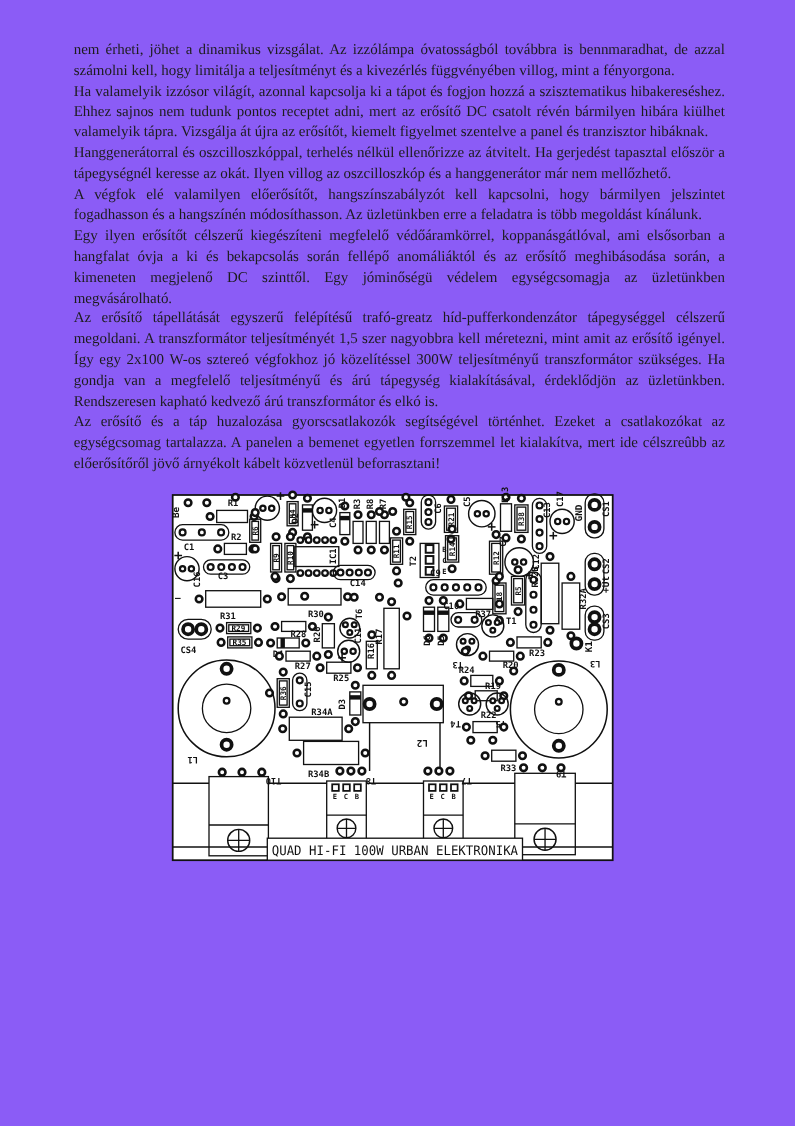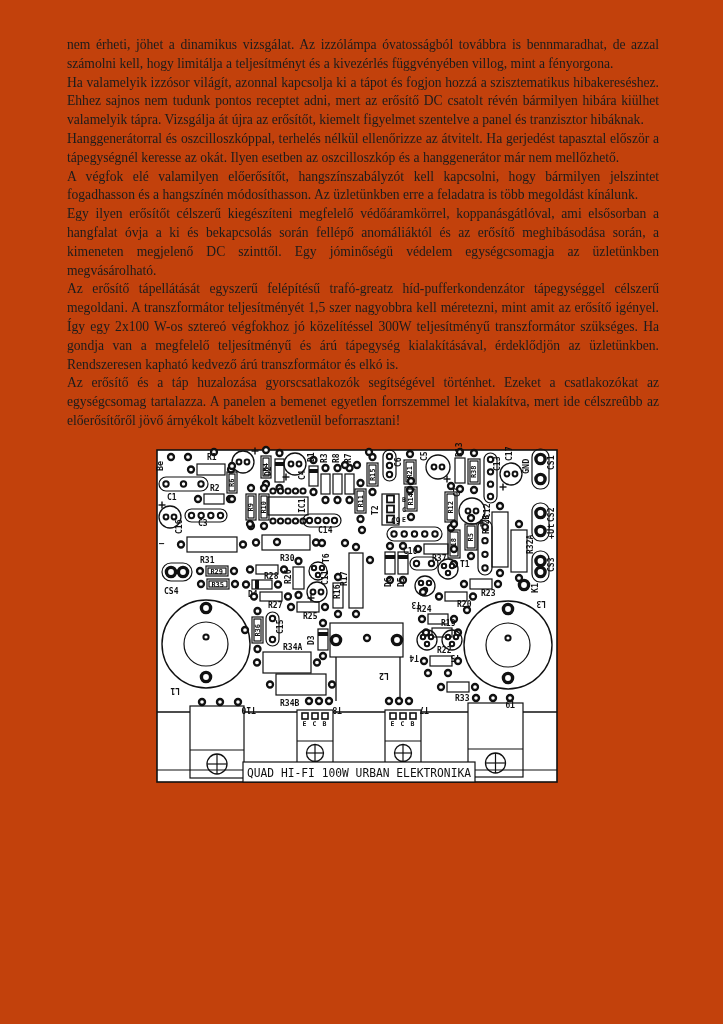--- a/index.html
+++ b/index.html
@@ -1,33 +1,33 @@
 <!DOCTYPE html>
 <html><head>
 <meta charset="utf-8">
 <style>
   html,body{margin:0;padding:0;}
   body{width:723px;height:1024px;position:relative;background:#fbfbf9;overflow:hidden;}
-  .page{position:absolute;inset:0;background:#c2410c;}
+  .page{position:absolute;inset:0;background:#8b5cf6;}
   .text-block{
     position:absolute;left:67px;top:36px;width:592px;
     font-family:"Liberation Serif",serif;font-size:13.6px;line-height:18.8px;
     color:#1c1c1c;text-align:justify;
   }
   .text-block p{margin:0;}
   svg text{font-family:"DejaVu Sans Mono",monospace;fill:#111;}
 </style>
 </head>
 <body>
 
 <div class="page">
   <div class="text-block">
       <p>nem érheti, jöhet a dinamikus vizsgálat. Az izzólámpa óvatosságból továbbra is bennmaradhat, de azzal számolni kell, hogy limitálja a teljesítményt és a kivezérlés függvényében villog, mint a fényorgona.</p>
       <p>Ha valamelyik izzósor világít, azonnal kapcsolja ki a tápot és fogjon hozzá a szisztematikus hibakereséshez. Ehhez sajnos nem tudunk pontos receptet adni, mert az erősítő DC csatolt révén bármilyen hibára kiülhet valamelyik tápra. Vizsgálja át újra az erősítőt, kiemelt figyelmet szentelve a panel és tranzisztor hibáknak.</p>
-      <p>Hanggenerátorral és oszcilloszkóppal, terhelés nélkül ellenőrizze az átvitelt. Ha gerjedést tapasztal először a tápegységnél keresse az okát. Ilyen esetben az oszcilloszkóp és a hanggenerátor már nem mellőzhető.</p>
+      <p>Hanggenerátorral és oszcilloszkóppal, terhelés nélkül ellenőrizze az átvitelt. Ha gerjedést tapasztal először a tápegységnél keresse az okát. Ilyen villog az oszcilloszkóp és a hanggenerátor már nem mellőzhető.</p>
       <p>A végfok elé valamilyen előerősítőt, hangszínszabályzót kell kapcsolni, hogy bármilyen jelszintet fogadhasson és a hangszínén módosíthasson. Az üzletünkben erre a feladatra is több megoldást kínálunk.</p>
       <p>Egy ilyen erősítőt célszerű kiegészíteni megfelelő védőáramkörrel, koppanásgátlóval, ami elsősorban a hangfalat óvja a ki és bekapcsolás során fellépő anomáliáktól és az erősítő meghibásodása során, a kimeneten megjelenő DC szinttől. Egy jóminőségü védelem egységcsomagja az üzletünkben megvásárolható.</p>
       <p>Az erősítő tápellátását egyszerű felépítésű trafó-greatz híd-pufferkondenzátor tápegységgel célszerű megoldani. A transzformátor teljesítményét 1,5 szer nagyobbra kell méretezni, mint amit az erősítő igényel. Így egy 2x100 W-os sztereó végfokhoz jó közelítéssel 300W teljesítményű transzformátor szükséges. Ha gondja van a megfelelő teljesítményű és árú tápegység kialakításával, érdeklődjön az üzletünkben. Rendszeresen kapható kedvező árú transzformátor és elkó is.</p>
       <p>Az erősítő és a táp huzalozása gyorscsatlakozók segítségével történhet. Ezeket a csatlakozókat az egységcsomag tartalazza. A panelen a bemenet egyetlen forrszemmel let kialakítva, mert ide célszreûbb az előerősítőről jövő árnyékolt kábelt közvetlenül beforrasztani!</p>
     </div>
   <svg id="pcb" style="position:absolute;left:148px;top:438px;" width="422" height="356" viewBox="148 438 422 356">
       <rect x="157" y="450" width="400" height="332" fill="#fff" stroke="#111111" stroke-width="1.6"></rect>
       <g>
         <text x="163" y="471" font-size="8.5" font-weight="bold" transform="rotate(-90 163 471)">Be</text>
       </g>

